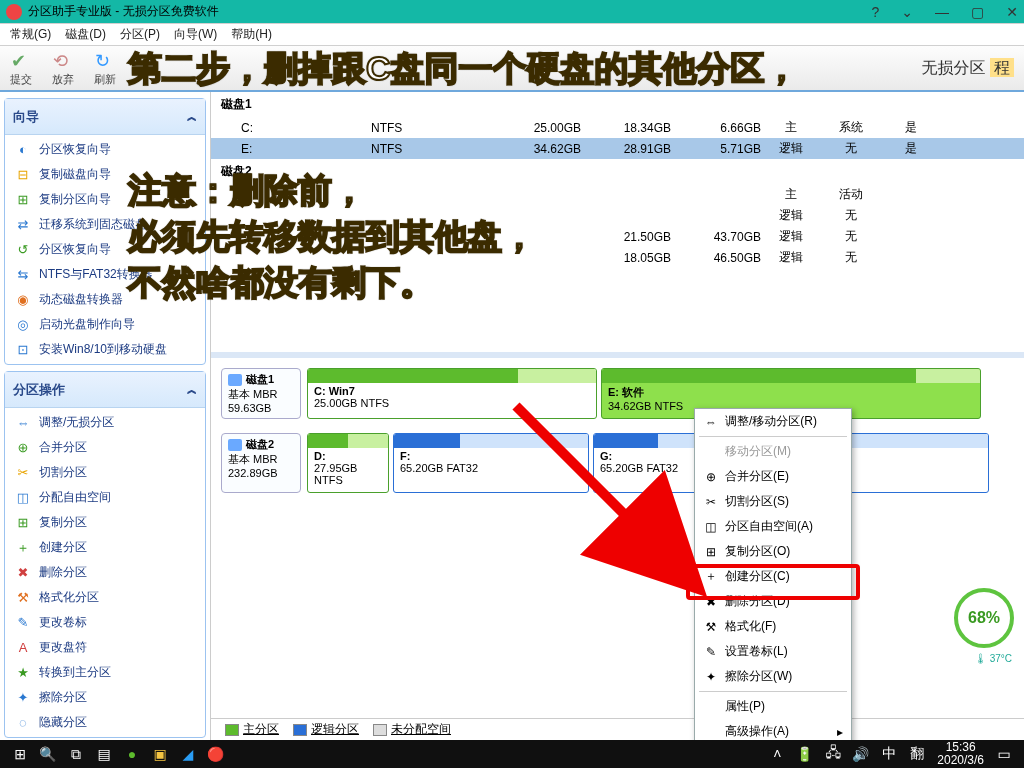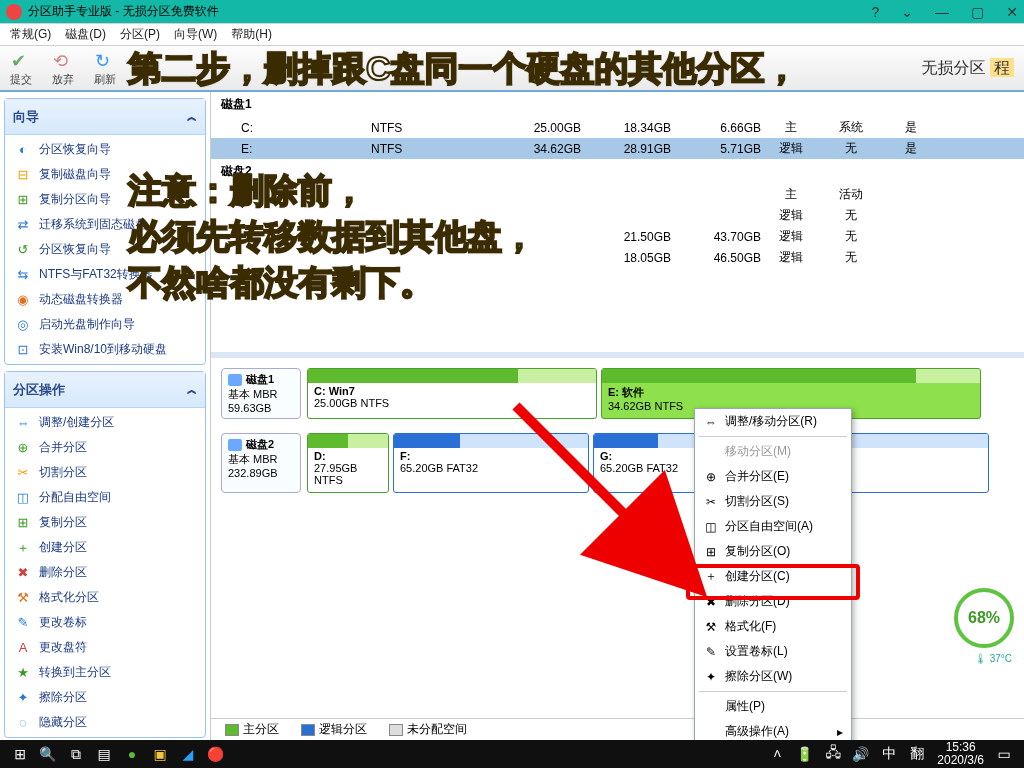--- a/index.html
+++ b/index.html
@@ -38,21 +38,21 @@
   .bars { flex:1; display:flex; gap:4px;}
   .pbox { border:1px solid #7fbf3f; border-radius:3px; overflow:hidden; display:flex; flex-direction:column; font-size:11px;}
   .pbox.green{border-color:#4aa02c;}
   .pbox.blue{border-color:#2a6fd6;}
   .pbox .bar { height:14px; background:#c8f0a0; position:relative;}
   .pbox .bar .fill{height:100%;background:#5dbb2d;}
   .pbox.blue .bar{background:#cfe3fb;}
   .pbox.blue .bar .fill{background:#2a6fd6;}
   .pbox.sel{background:#8ee04c;}
   .pbox .plabel{padding:2px 6px 6px;}
-  .legend { height:22px; display:flex; align-items:center; gap:22px; padding:0 14px; font-size:12px; border-top:1px solid #ccc;}
+  .legend { height:22px; display:flex; align-items:center; gap:14px; padding:0 14px; font-size:12px; border-top:1px solid #ccc;text-decoration:underline;}
   .lg-sw{display:inline-block;width:14px;height:12px;border:1px solid #888;vertical-align:middle;margin-right:4px;}
   .ctxmenu { position:absolute; top:408px; left:694px; width:158px; background:#fff; border:1px solid #9aa; box-shadow:2px 2px 6px rgba(0,0,0,0.3); font-size:12px; z-index:50; }
   .ctxmenu .mi { display:flex; align-items:center; gap:6px; padding:4px 8px; }
   .ctxmenu .sep{height:1px;background:#ccc;margin:2px 4px;}
   .ctxmenu .mic{width:16px;text-align:center;font-size:12px;}
   .redframe{position:absolute;border:4px solid #e00;border-radius:4px;z-index:60;pointer-events:none;}
   .arrow{position:absolute;z-index:55;pointer-events:none;}
   .bigtext{position:absolute;font-size:34px;font-weight:900;color:#fff;-webkit-text-stroke:2px #3b2b00;text-shadow:0 0 2px #000;z-index:40;line-height:1.35;white-space:nowrap;}
   .taskbar{position:absolute;bottom:0;left:0;right:0;height:28px;background:#101010;display:flex;align-items:center;color:#fff;font-size:11px;padding:0 6px;z-index:70;}
   .taskbar .tbtn{width:28px;text-align:center;font-size:14px;}
@@ -153,21 +153,21 @@
         </div>
     </div>
     <div class="panel">
       <div class="panel-h">
           <span>分区操作</span>
           <span class="chev">︽</span>
         </div>
       <div class="panel-body" id="opslist" style="max-height:340px;">
           <div class="navitem">
             <span class="nic ic-b">⇔</span>
-            <span>调整/创建分区</span>
+            <span>调整/无损分区</span>
           </div>
           <div class="navitem">
             <span class="nic ic-g">⊕</span>
             <span>合并分区</span>
           </div>
           <div class="navitem">
             <span class="nic ic-y">✂</span>
             <span>切割分区</span>
           </div>
           <div class="navitem">

